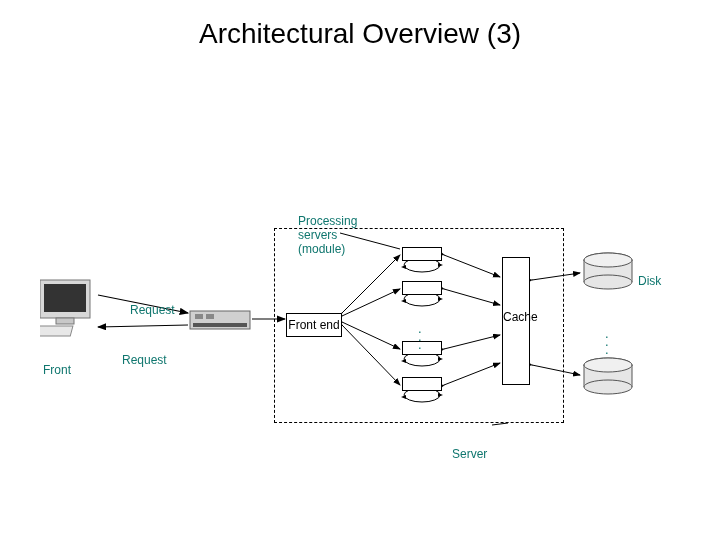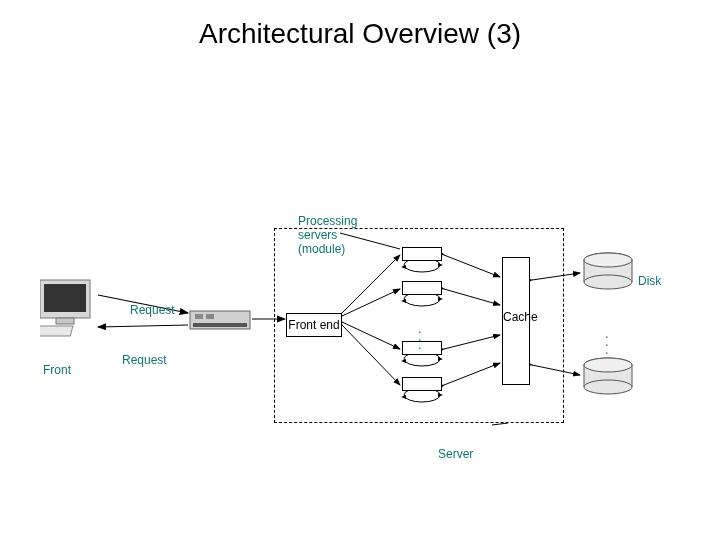--- a/index.html
+++ b/index.html
@@ -157,20 +157,20 @@
 
   <div class="dlabel" style="left:3px; top:118px;">Front</div>
   <div class="dlabel" style="left:90px; top:58px;">Request</div>
   <div class="dlabel" style="left:82px; top:108px;">Request</div>
   <div class="dlabel" style="left:258px; top:-30px; line-height:1.15;">
     <span>Processing</span><br>
     <span>servers</span><br>
     <span>(module)</span>
   </div>
   <div class="dlabel" style="left:598px; top:29px;">Disk</div>
-  <div class="dlabel" style="left:398px; top:202px;">Server</div>
+  <div class="dlabel" style="left:412px; top:202px;">Server</div>
 
   <svg width="640" height="240" style="position:absolute;top:0;left:0;pointer-events:none">
     <line x1="300" y1="8" x2="360" y2="24" stroke="#000" stroke-width="1"></line>
     <line x1="452" y1="200" x2="468" y2="198" stroke="#000" stroke-width="1"></line>
   </svg>
 
 </div>
 
 </body></html>

